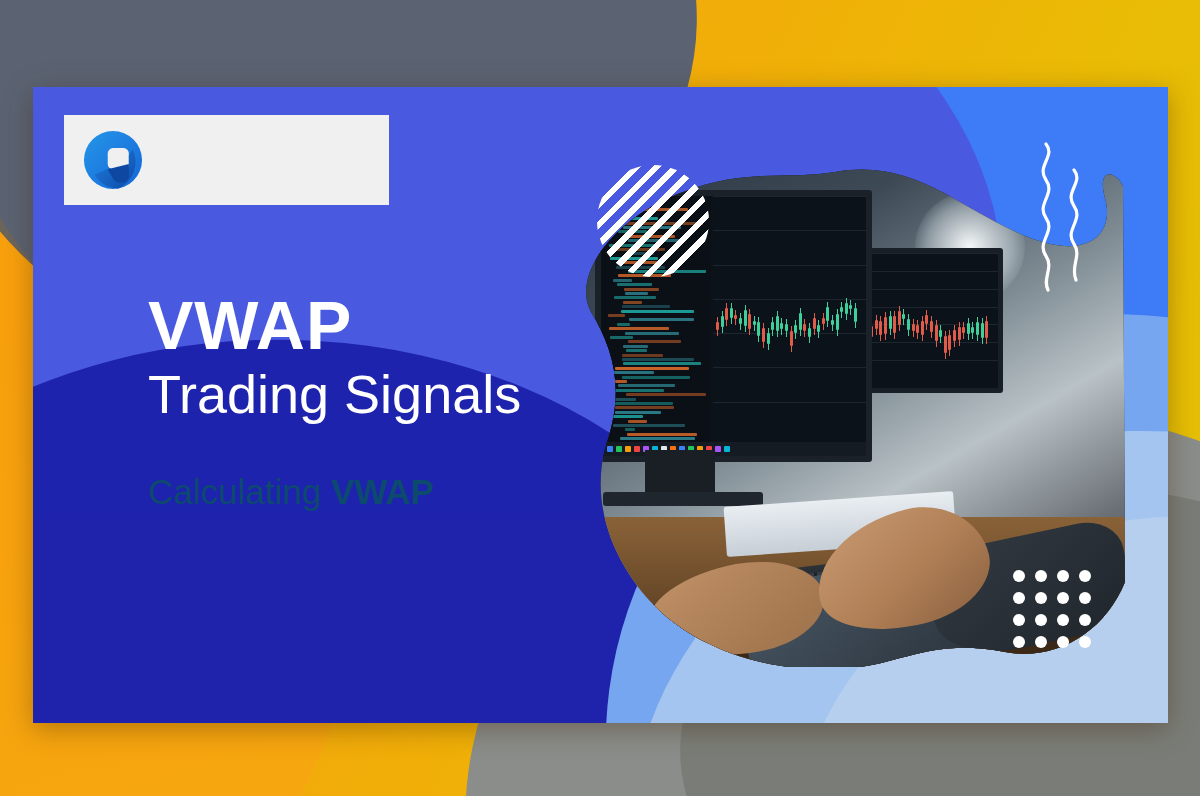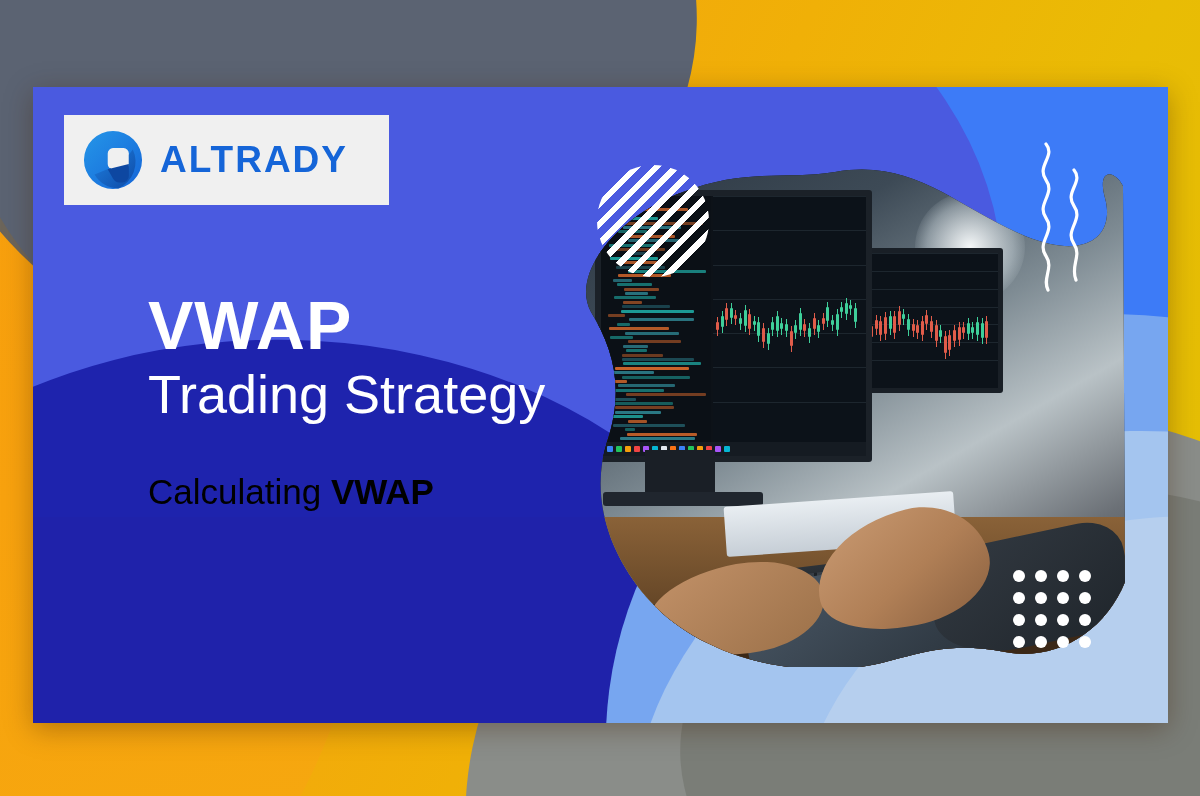--- a/index.html
+++ b/index.html
@@ -147,21 +147,21 @@
   .logo-mark{width:66px;height:66px;flex:0 0 66px;}
   .logo-text{font-size:37px;font-weight:bold;letter-spacing:2px;color:#1565d8;
     font-family:"Liberation Sans",sans-serif;}
 
   
   .headline{position:absolute;left:148px;top:292px;color:#ffffff;}
   .h-main{font-size:68px;font-weight:bold;line-height:.98;letter-spacing:1px;
     font-family:"Liberation Sans",sans-serif;}
   .h-sub{font-size:54px;font-weight:normal;line-height:1.18;margin-top:4px;
     font-family:"Liberation Sans",sans-serif;}
-  .bullets{position:absolute;left:148px;top:467px;color:#000000;}
+  .bullets{position:absolute;left:148px;top:467px;color:#0c4a6e;}
   .b-line{font-size:35px;line-height:1.42;font-family:"Liberation Sans",sans-serif;white-space:nowrap;}
   .b-line b{font-weight:bold;}
 </style>
 </head>
 <body>
 
 <div id="stage">
 
   <div class="bg-base"></div>
   <div class="bg-orange-left"></div>
@@ -462,25 +462,24 @@
             <stop offset="0%" stop-color="#1e7fe0"></stop>
               <stop offset="100%" stop-color="#0d47a1"></stop>
           </linearGradient>
         </defs>
         <path d="M50 6 A44 44 0 1 0 50 94 A44 44 0 1 0 50 6 Z
                  M50 32 h16 a8 8 0 0 1 8 8 v16 a8 8 0 0 1 -8 8 h-16 a8 8 0 0 1 -8 -8 v-16 a8 8 0 0 1 8 -8 Z" fill="url(#g1)" fill-rule="evenodd"></path>
         <path d="M80 34 A44 44 0 0 1 58 93 A44 44 0 0 1 22 72 L46 62 a8 8 0 0 0 8 4 h12 a8 8 0 0 0 8 -8 v-16 Z" fill="url(#g2)" opacity="0.92"></path>
         <path d="M74 56 v18 a10 10 0 0 1 -10 10 h-4 a12 12 0 0 1 -10 -6 l-8 -14 Z" fill="#0d47a1"></path>
       </svg>
     </span>
-    <span class="logo-text">ALTRADY</span>
   </div>
 
   <div class="headline">
     <div class="h-main">VWAP</div>
-    <div class="h-sub">Trading Strategy</div>
+    <div class="h-sub">Trading Signals</div>
   </div>
 
   <div class="bullets" id="bullets">
       <div class="b-line">Calculating <b>VWAP</b></div>
     </div>
 
 </div>
 
 </body></html>

